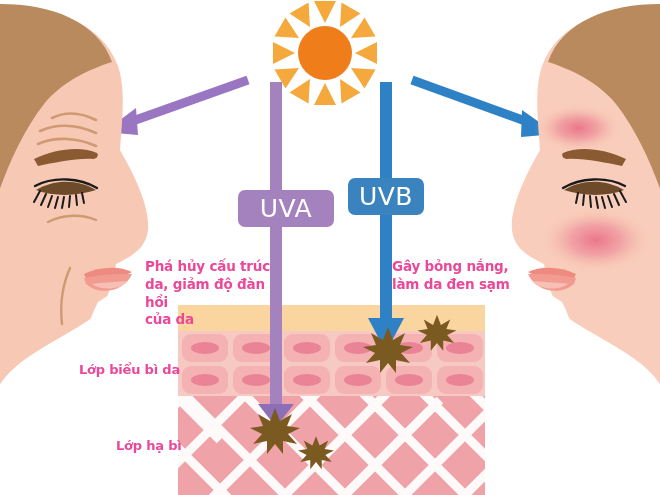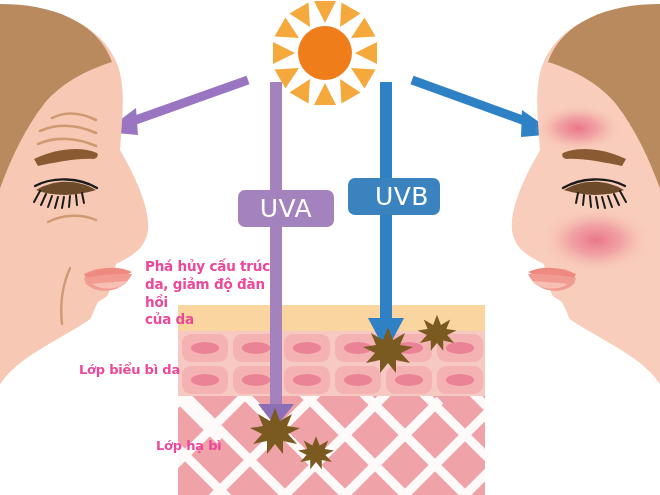--- a/index.html
+++ b/index.html
@@ -45,21 +45,20 @@
   #epidermis-label {
     left: 79px;
     top: 361px;
     font-size: 13px;
     text-align: center;
   }
   #dermis-label {
     left: 116px;
     top: 437px;
     font-size: 13px;
-    margin-left: 40px;
   }
   .badge {
     position: absolute;
     display: flex;
     align-items: center;
     justify-content: center;
     border-radius: 7px;
     color: #ffffff;
     font-family: "DejaVu Sans", sans-serif;
     font-size: 25px;
@@ -73,21 +72,20 @@
     height: 37px;
     background: #a382bd;
     margin-top: 12px;
   }
   #uvb-badge {
     left: 348px;
     top: 178px;
     width: 76px;
     height: 37px;
     background: #3a83bf;
-    padding-left: 16px;
   }
 </style>
 </head>
 <body>
 
 <div id="infographic">
 
   <svg id="scene" viewBox="0 0 660 495" width="660" height="495">
     <defs>
 
@@ -339,16 +337,18 @@
   <div class="badge" id="uva-badge">
     <span>UVA</span>
   </div>
   <div class="badge" id="uvb-badge">
     <span>UVB</span>
   </div>
 
   <div class="label-text" id="uva-damage-text">Phá hủy cấu trúc
 da, giảm độ đàn hồi
 của da</div>
+  <div class="label-text" id="uvb-damage-text">Gây bỏng nắng,
+làm da đen sạm</div>
   <div class="label-text" id="epidermis-label">Lớp biểu bì da</div>
   <div class="label-text" id="dermis-label">Lớp hạ bì</div>
 
 </div>
 
 </body></html>

